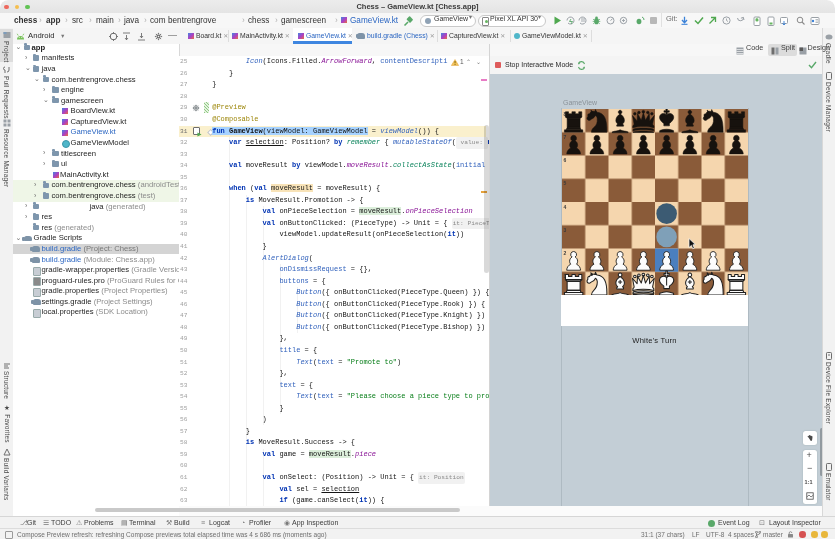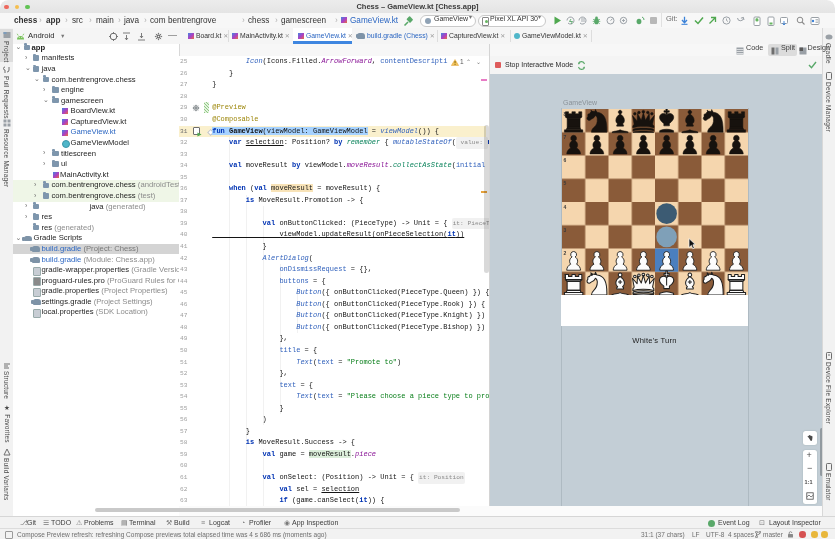--- a/index.html
+++ b/index.html
@@ -457,22 +457,23 @@
 <div class="cl" style="top:0.2px;">        <span class="cc">Icon</span>(Icons.Filled.<span class="pp">ArrowForward</span>, <span class="bl">contentDescripti</span></div>
 <div class="cl" style="top:11.75px;">    }</div>
 <div class="cl" style="top:23.3px;">}</div>
 <div class="cl" style="top:46.4px;"><span class="an">@Preview</span></div>
 <div class="cl" style="top:57.95px;"><span class="an">@Composable</span></div>
 <div class="cl" style="top:69.5px;"><span class="sel"><span class="k">fun</span> <b>GameView</b>(viewModel: GameViewModel</span> = <span class="cc">viewModel</span>()) {</div>
 <div class="cl" style="top:81.05px;">    <span class="k">var</span> <span class="u">selection</span>: Position? <span class="k">by</span> <span class="ext">remember</span> { <span class="cc">mutableStateOf</span>(<span class="hint"> value: </span><span class="k">nul</span></div>
 <div class="cl" style="top:104.15px;">    <span class="k">val</span> moveResult <span class="k">by</span> viewModel.<span class="pp">moveResult</span>.<span class="ext">collectAsState</span>(<span class="bl">initial</span></div>
 <div class="cl" style="top:127.25px;">    <span class="k">when</span> (<span class="k">val</span> <span class="hlo">moveResult</span> = moveResult) {</div>
 <div class="cl" style="top:138.8px;">        <span class="k">is</span> MoveResult.Promotion -&gt; {</div>
+<div class="cl" style="top:150.35px;">            <span class="k">val</span> onPieceSelection = <span class="hlg">moveResult</span>.<span class="pp">onPieceSelection</span></div>
 <div class="cl" style="top:161.9px;">            <span class="k">val</span> onButtonClicked: (PieceType) -&gt; Unit = { <span class="hint">it: PieceTy</span></div>
-<div class="cl" style="top:173.45px;text-decoration:underline;">                viewModel.updateResult(onPieceSelection(<span class="k">it</span>))</div>
+<div class="cl" style="top:173.45px;">                viewModel.updateResult(onPieceSelection(<span class="k">it</span>))</div>
 <div class="cl" style="top:185px;">            }</div>
 <div class="cl" style="top:196.55px;">            <span class="cc">AlertDialog</span>(</div>
 <div class="cl" style="top:208.1px;">                <span class="bl">onDismissRequest</span> = {},</div>
 <div class="cl" style="top:219.65px;">                <span class="bl">buttons</span> = {</div>
 <div class="cl" style="top:231.2px;">                    <span class="cc">Button</span>({ onButtonClicked(PieceType.Queen) }) {</div>
 <div class="cl" style="top:242.75px;">                    <span class="cc">Button</span>({ onButtonClicked(PieceType.Rook) }) {</div>
 <div class="cl" style="top:254.3px;">                    <span class="cc">Button</span>({ onButtonClicked(PieceType.Knight) }) {</div>
 <div class="cl" style="top:265.85px;">                    <span class="cc">Button</span>({ onButtonClicked(PieceType.Bishop) }) {</div>
 <div class="cl" style="top:277.4px;">                },</div>
 <div class="cl" style="top:288.95px;">                <span class="bl">title</span> = {</div>

